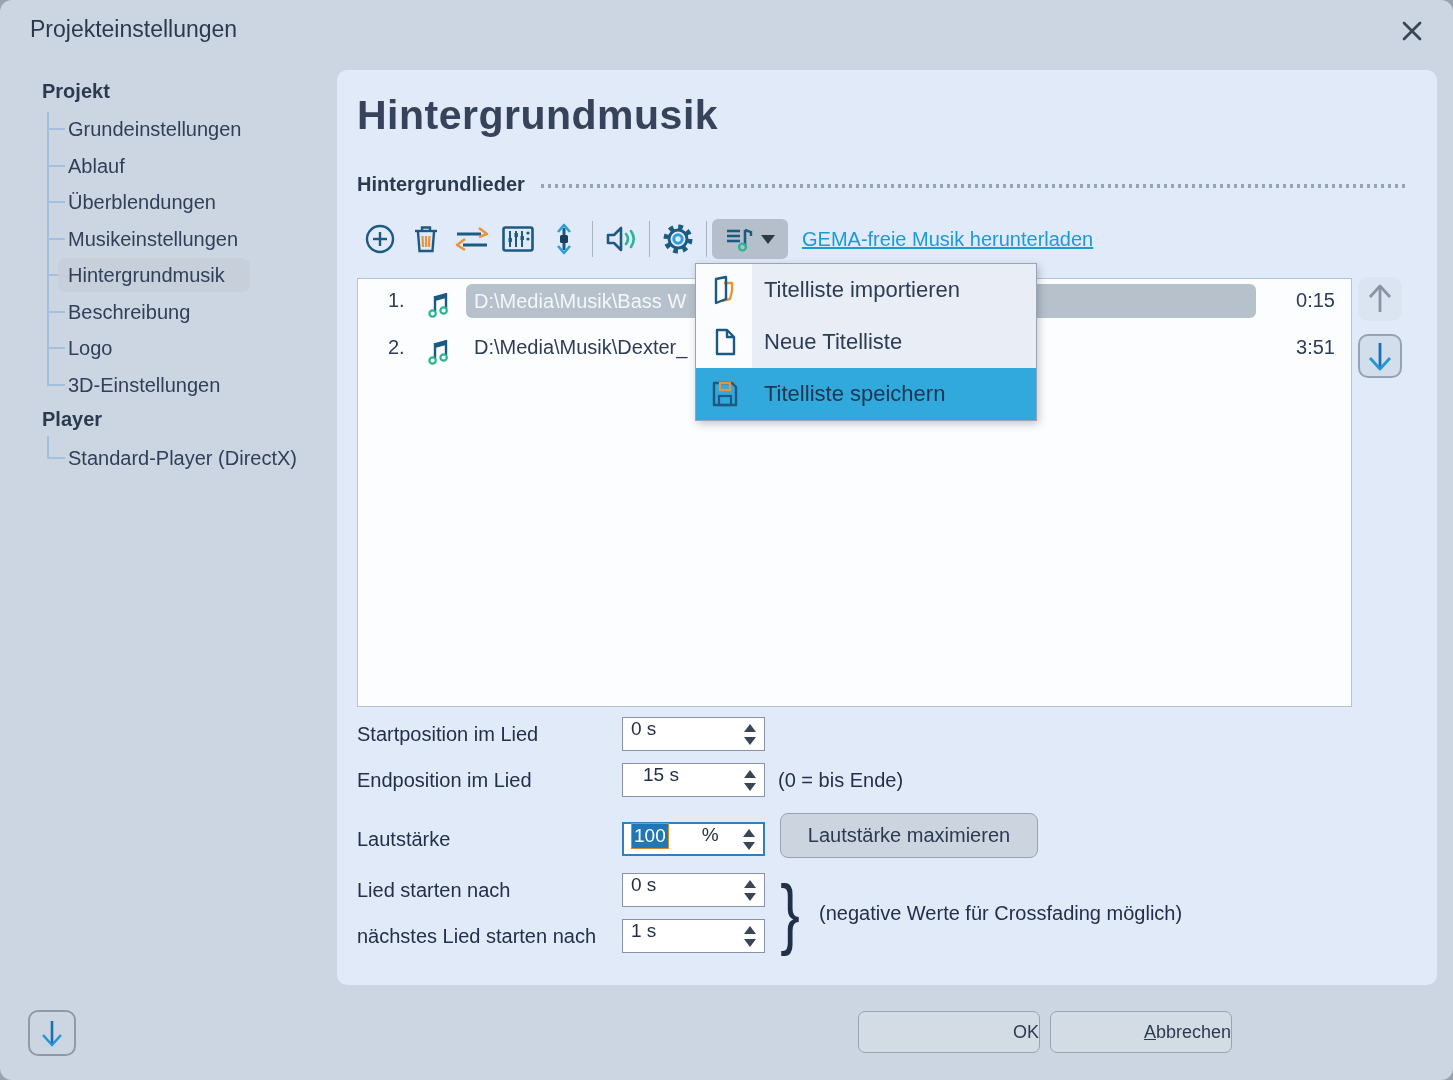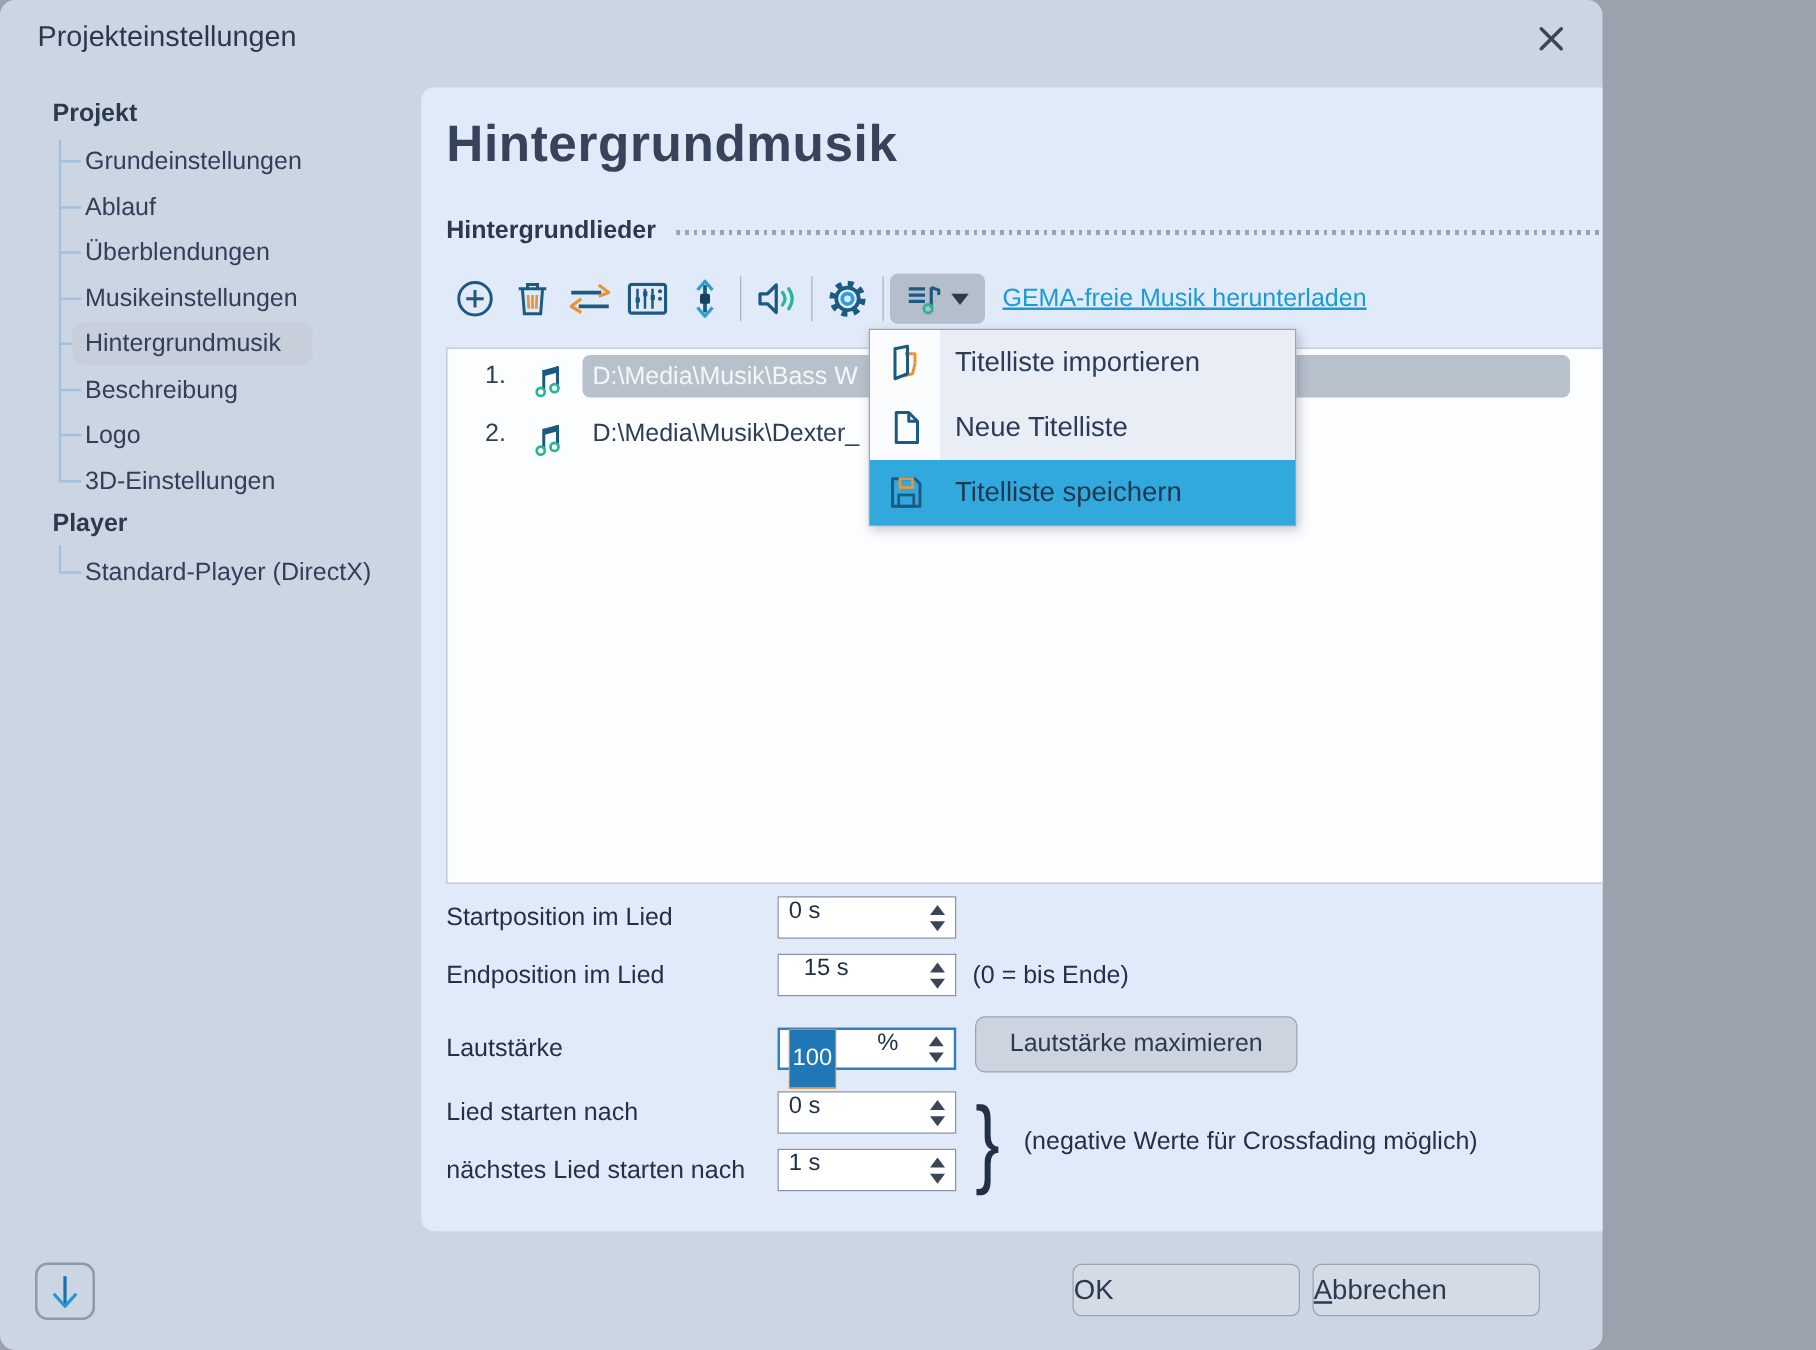--- a/index.html
+++ b/index.html
@@ -3,21 +3,21 @@
 <meta charset="utf-8">
 <style>
   * { box-sizing: border-box; margin: 0; padding: 0; }
   html, body { width: 1453px; height: 1080px; overflow: hidden; }
   body {
     font-family: "Liberation Sans", sans-serif;
     background: #9aa3ad;
   }
   .dialog {
     position: relative;
-    width: 1282px; height: 1080px;
+    width: 1453px; height: 1080px;
     background: #ccd6e2;
     border-radius: 12px;
     overflow: hidden;
   }
   
   .win-title {
     position: absolute; left: 30px; top: 16px;
     font-size: 23px; color: #2b3950;
   }
   .close-btn {
@@ -123,21 +123,21 @@
   
   .form-label { position: absolute; left: 20px; height: 34px; line-height: 34px; font-size: 20px; color: #22304a; white-space: nowrap; }
   .spin-field {
     position: absolute; left: 285px; width: 143px; height: 34px;
     background: #ffffff; border: 1px solid #8694a6;
     display: flex; align-items: flex-start; padding-left: 8px;
     font-size: 19px; color: #223047;
   }
   .spin-field.focused { border: 2px solid #2f7fc1; }
   .val-sel {
-    background: #1f78b5; color: #ffffff; padding: 12px 2px;
+    background: #1f78b5; color: #ffffff; padding: 1px 2px;
     outline: 1.5px solid #d98a2b;
   }
   .suffix { margin-left: 34px; }
   .spin-arrows {
     position: absolute; right: 8px; top: 0; height: 100%;
     display: flex; flex-direction: column; justify-content: center; gap: 5px;
   }
   .arr-up { width: 0; height: 0; border-left: 6px solid transparent; border-right: 6px solid transparent; border-bottom: 8px solid #3a4656; cursor: pointer; }
   .arr-down { width: 0; height: 0; border-left: 6px solid transparent; border-right: 6px solid transparent; border-top: 8px solid #3a4656; cursor: pointer; }
   .form-note { position: absolute; font-size: 20px; color: #22304a; height: 34px; line-height: 34px; white-space: nowrap; }
@@ -150,22 +150,22 @@
   .brace {
     position: absolute; left: 440px; top: 798px;
     font-size: 78px; line-height: 90px; font-weight: 400; color: #223047;
     transform: scaleX(0.75);
   }
   .crossfade { position: absolute; left: 482px; top: 832px; font-size: 20px; color: #22304a; white-space: nowrap; }
   
   .footer-btn {
     position: absolute; top: 1011px; width: 182px; height: 42px;
     background: #d3dbe5; border: 1px solid #99a3b1; border-radius: 7px;
-    font-size: 22px; color: #2c3a50;
-    display: flex; align-items: center; justify-content: flex-start; cursor: pointer;
+    font-size: 18px; color: #2c3a50;
+    display: flex; align-items: center; justify-content: flex-end; cursor: pointer;
     white-space: nowrap;
   }
   .u { text-decoration: underline; }
   .bl-btn {
     position: absolute; left: 28px; top: 1010px; width: 48px; height: 46px;
     border: 2px solid #8f9aa8; border-radius: 10px;
     display: flex; align-items: center; justify-content: center; cursor: pointer;
   }
 </style>
 </head>

